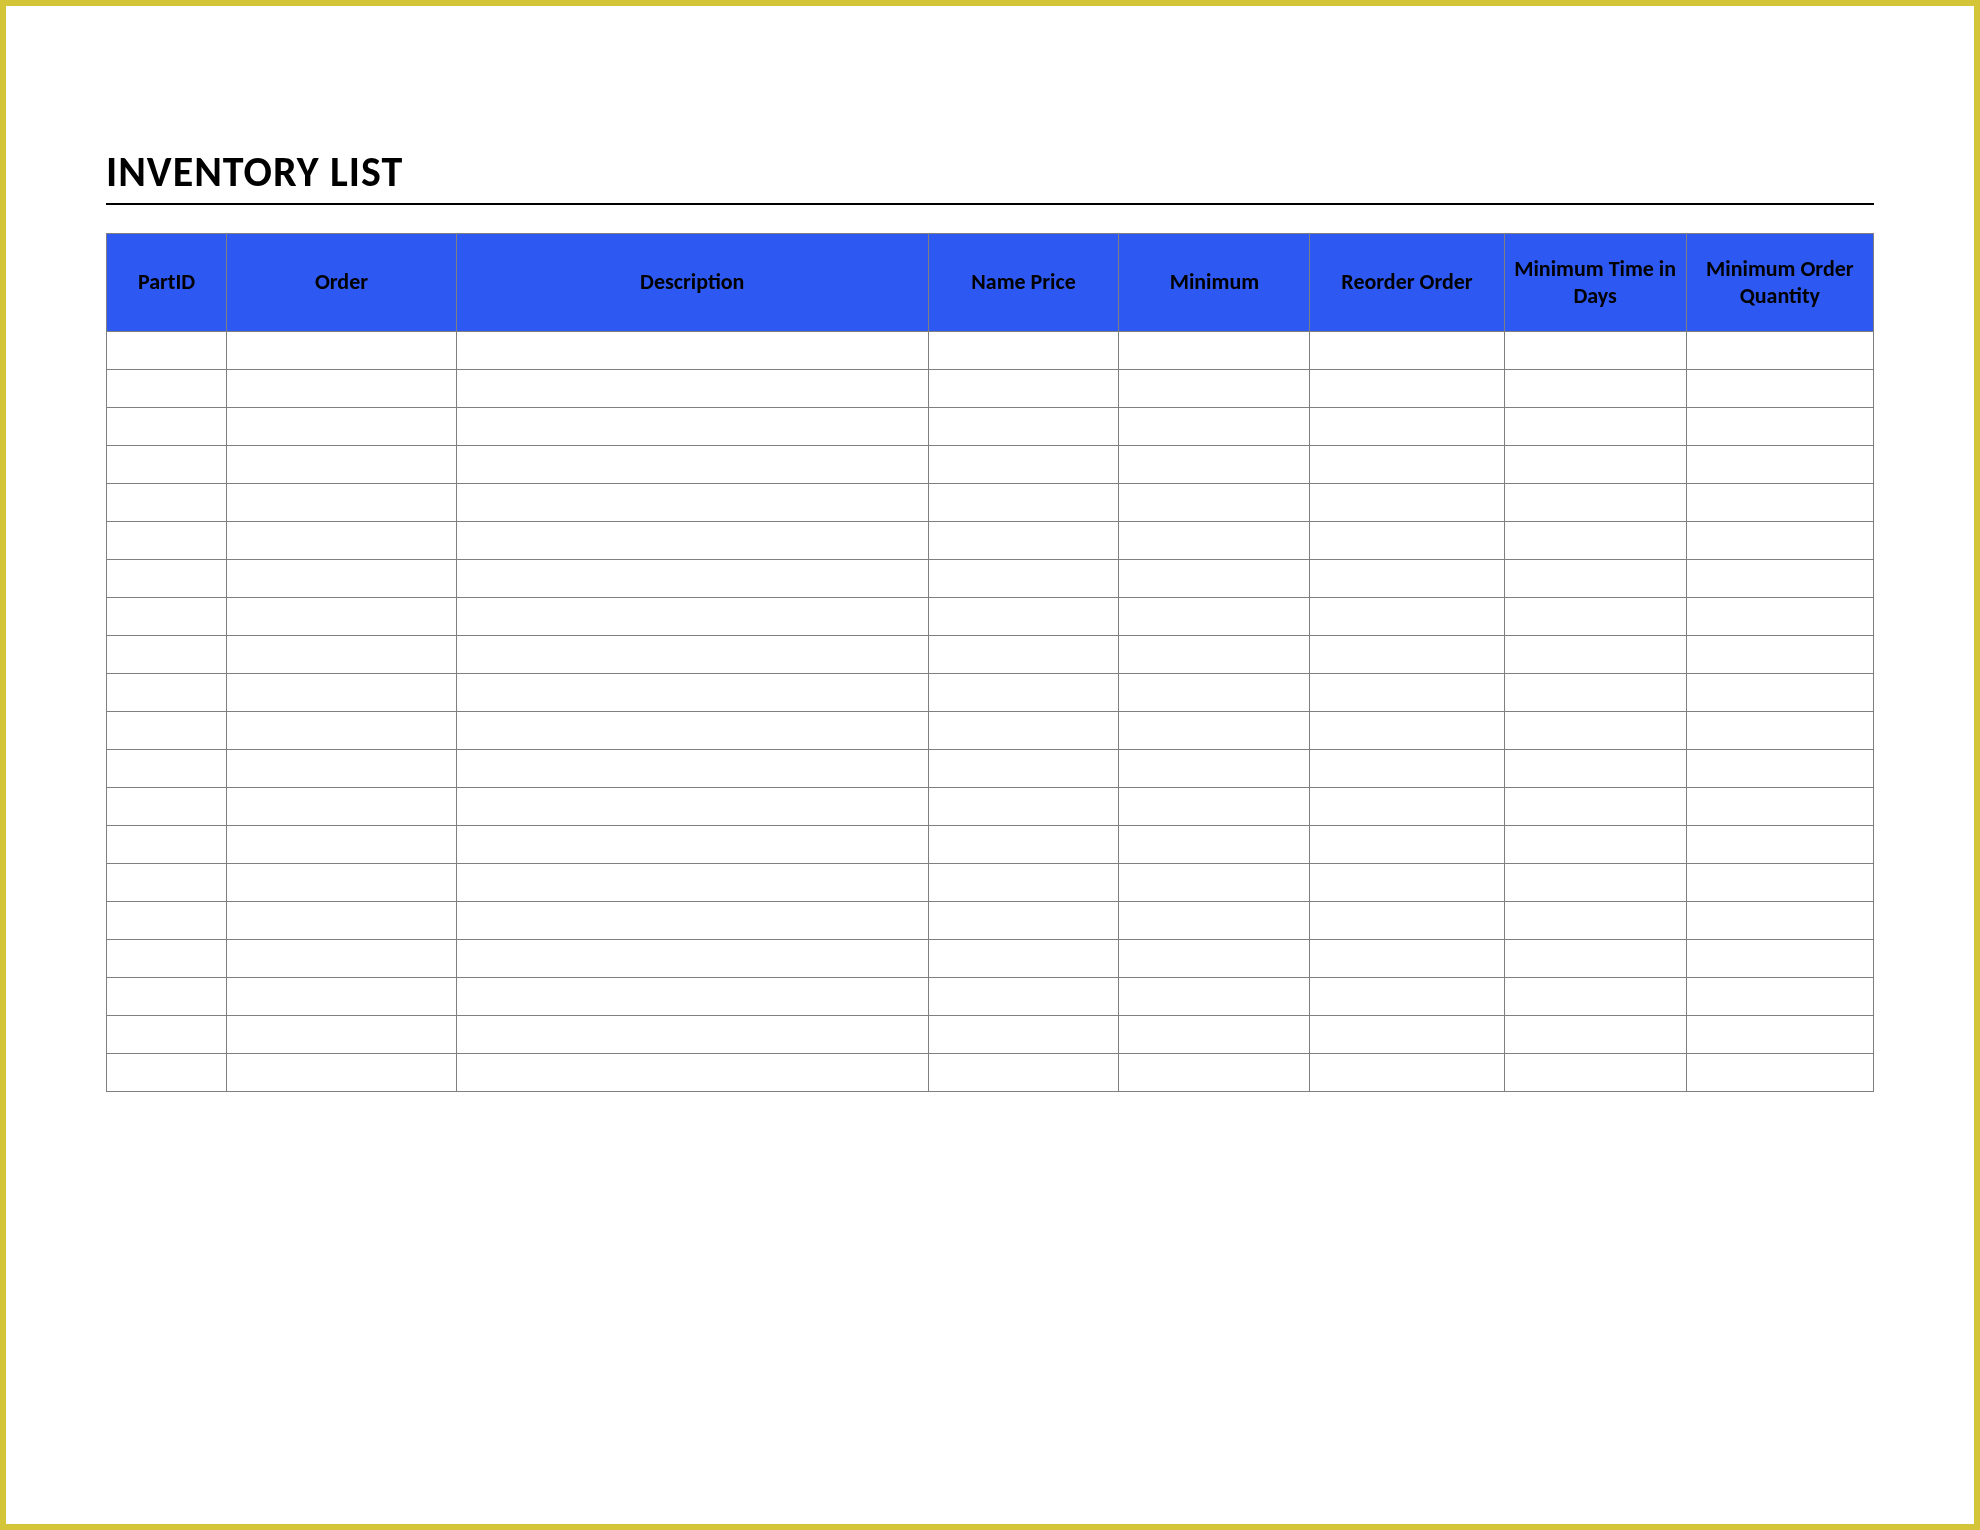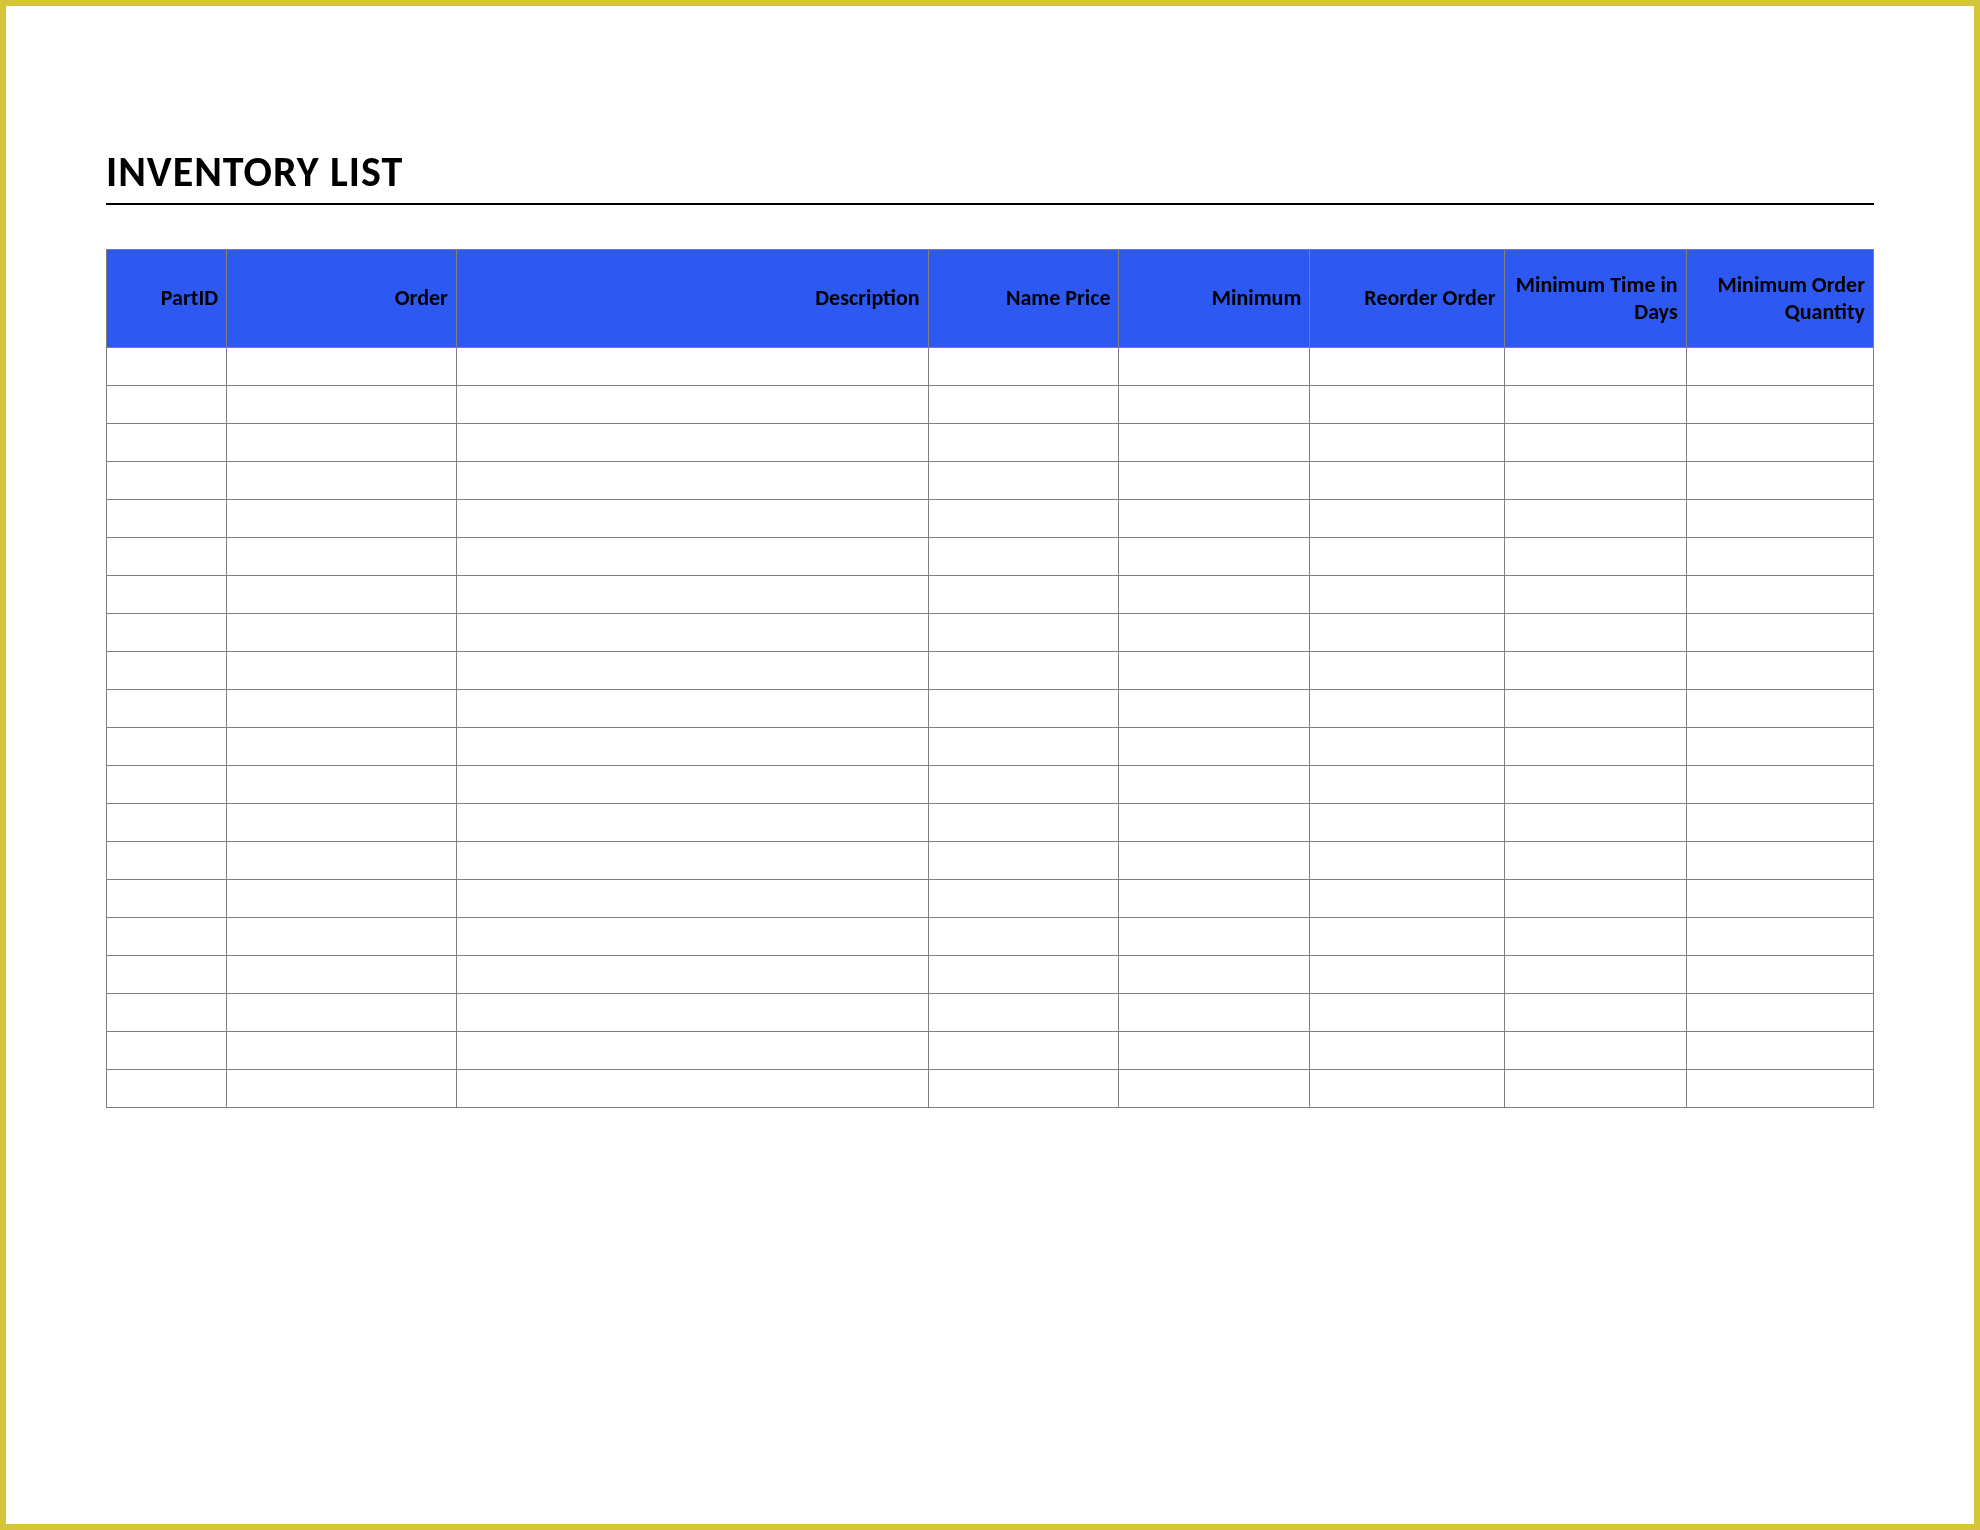--- a/index.html
+++ b/index.html
@@ -16,33 +16,33 @@
       position: relative;
       padding: 140px 100px 0 100px;
     }
     .title {
       font-size: 42px;
       font-weight: bold;
       color: #000000;
       letter-spacing: 1px;
       padding-bottom: 6px;
       border-bottom: 2px solid #000000;
-      margin-bottom: 44px;
+      margin-bottom: 28px;
     }
     table {
       border-collapse: collapse;
       width: 100%;
       table-layout: fixed;
     }
     thead th {
       background: #2e58f2;
       color: #000000;
       font-weight: bold;
       font-size: 22px;
-      text-align: right;
+      text-align: center;
       vertical-align: middle;
       height: 98px;
       border: 1px solid #7f7f7f;
       padding: 4px 8px;
       line-height: 1.2;
     }
     tbody td {
       border: 1px solid #7f7f7f;
       height: 38px;
       background: #ffffff;

